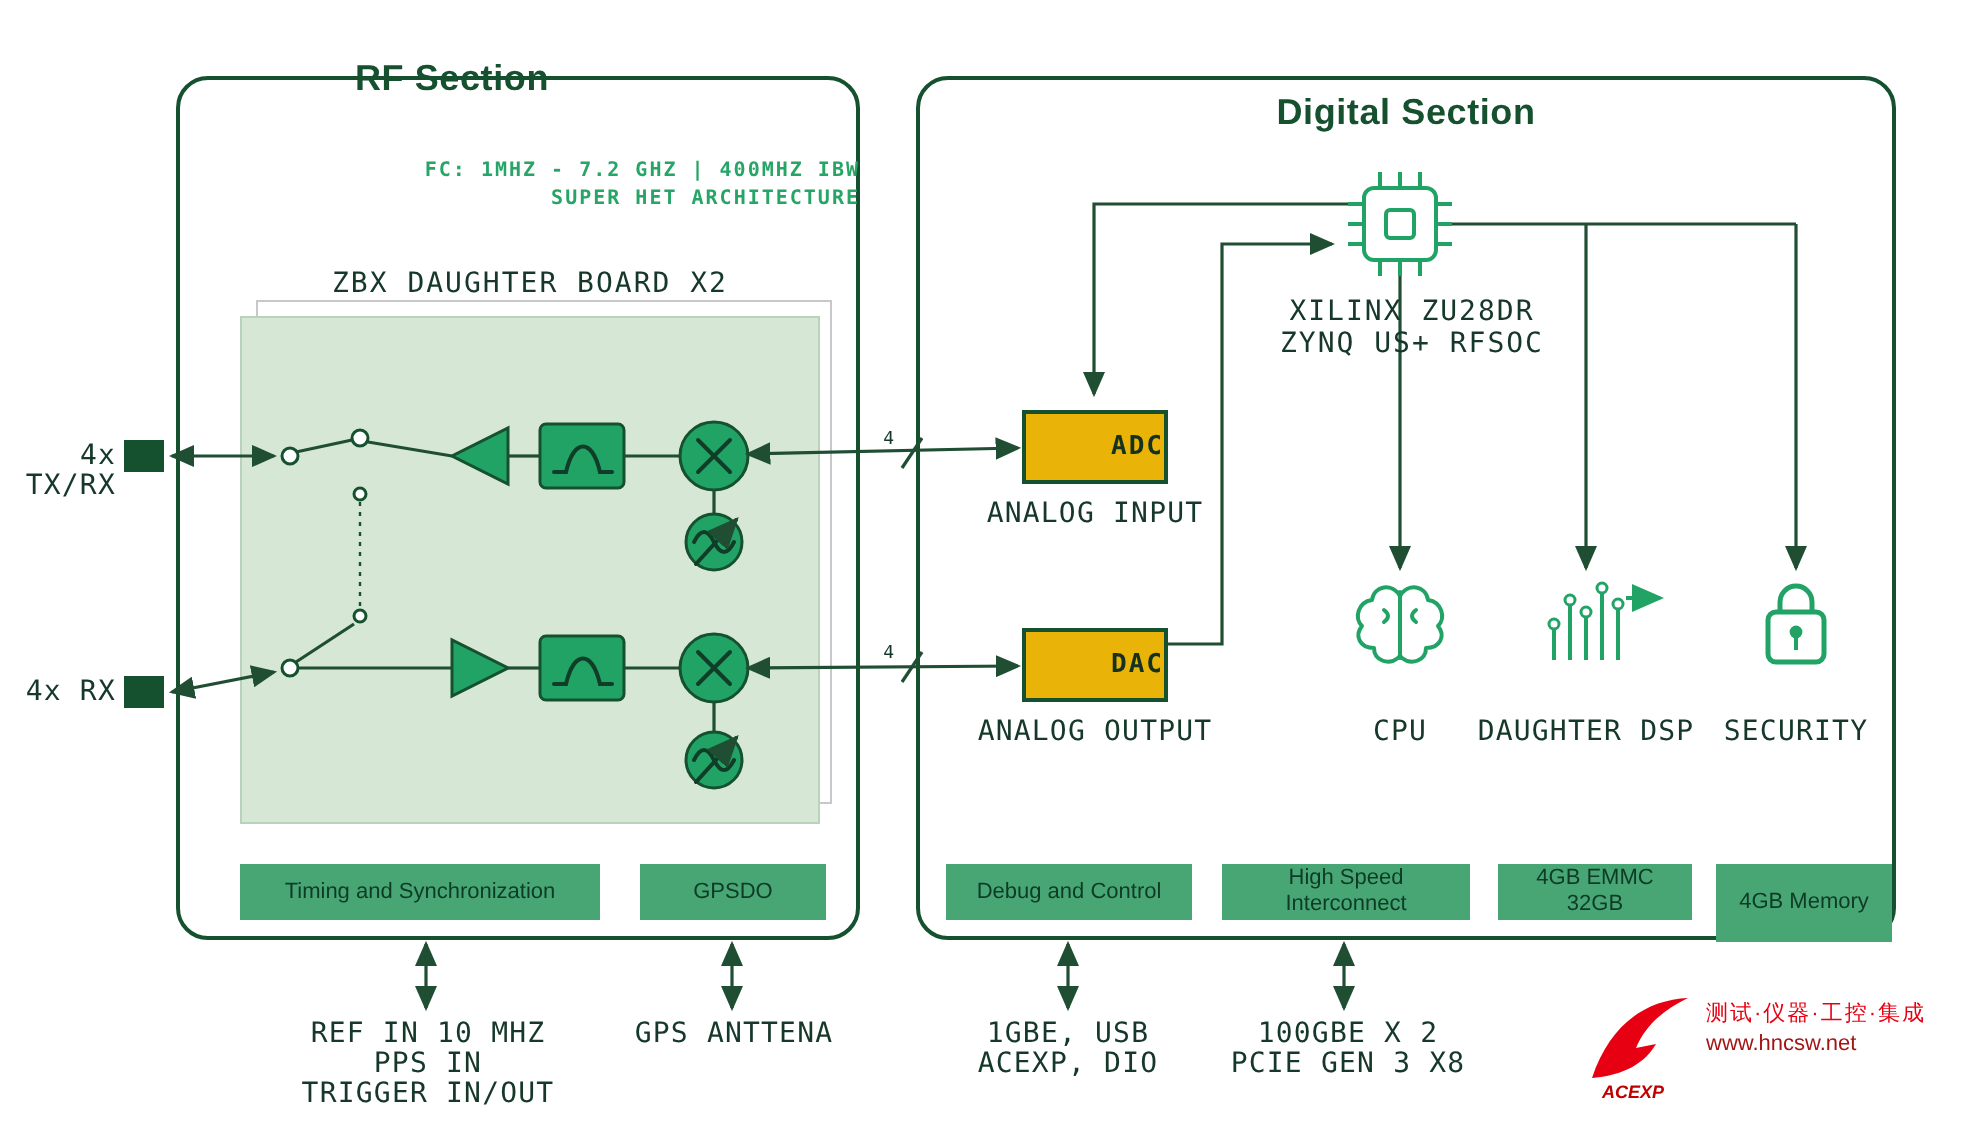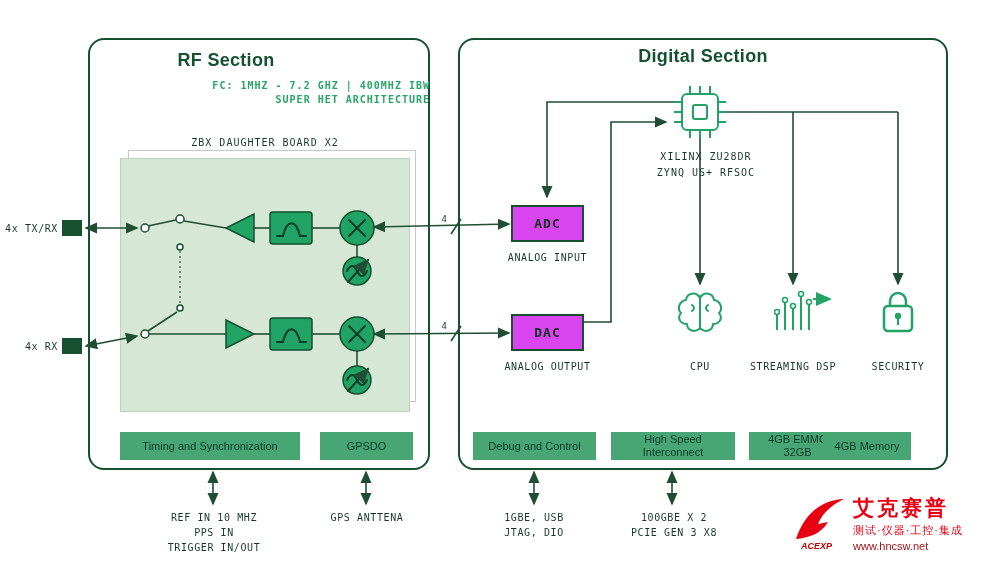--- a/index.html
+++ b/index.html
@@ -6,24 +6,24 @@
   html,body{width:985px;height:568px;background:#fff}
   body{position:relative;font-family:"DejaVu Sans Mono",monospace}
   .canvas{position:absolute;inset:0;width:985px;height:568px;overflow:hidden;background:#fff}
   .box{position:absolute;border:2px solid #15502f;border-radius:16px;background:#fff;z-index:1}
   .sheet{position:absolute;z-index:2}
   .sheet-back{background:#fff;border:1px solid #c8c8c8}
   .sheet-front{background:#d6e7d5;border:1px solid #b9d2ba}
   svg.wires{position:absolute;left:0;top:0;z-index:5;pointer-events:none}
   .title{position:absolute;z-index:6;font-family:"Liberation Sans",sans-serif;font-weight:bold;font-size:18px;color:#15502f;text-align:center;letter-spacing:.3px}
   .subtitle{position:absolute;z-index:6;color:#27a567;font-weight:bold;font-size:10px;letter-spacing:1px;text-align:right}
-  .txt{position:absolute;z-index:6;color:#16382a;font-size:10px;letter-spacing:.6px;text-align:center;line-height:15px}
+  .txt{position:absolute;z-index:6;color:#16382a;font-size:14px;letter-spacing:.6px;text-align:center;line-height:15px}
   .left-label{text-align:right}
   .strip{position:absolute;z-index:4;background:#47a673;color:#0d3b26;font-family:"Liberation Sans",sans-serif;font-size:11px;display:flex;flex-direction:column;align-items:center;justify-content:center;text-align:center;line-height:13px}
-  .iobox{position:absolute;z-index:6;border:2px solid #15502f;background:#d946ef;display:flex;align-items:center;justify-content:center;font-size:13px;font-weight:600;letter-spacing:1px;color:#14321f}
+  .iobox{position:absolute;z-index:6;border:2px solid #15502f;background:#eab308;display:flex;align-items:center;justify-content:flex-end;font-size:13px;font-weight:600;letter-spacing:1px;color:#14321f}
   .wire{stroke:#1f4e33;stroke-width:1.6;fill:none}
   .shape{fill:#22a366;stroke:#15502f;stroke-width:1.5}
   .glyph{stroke:#0f3d27;stroke-width:2;fill:none;stroke-linecap:round}
   .sw{fill:#fff;stroke:#15502f;stroke-width:1.5}
   .dash{stroke:#15502f;stroke-width:1.2;stroke-dasharray:2,3}
   .chipfill{stroke:#21a366;stroke-width:2;fill:#fff}
   .chippin{stroke:#21a366;stroke-width:2}
   .icon{stroke:#21a366;stroke-width:2;fill:none;stroke-linecap:round;stroke-linejoin:round}
   .iconfill{fill:#21a366}
   .bus{font-family:"DejaVu Sans Mono",monospace;font-size:9px;fill:#16382a}
@@ -38,21 +38,21 @@
 <body>
 
 <div class="canvas">
 
   <div class="box" style="left:88px;top:38px;width:342px;height:432px"></div>
   <div class="box" style="left:458px;top:38px;width:490px;height:432px"></div>
 
   <div class="sheet sheet-back" style="left:128px;top:150px;width:288px;height:252px"></div>
   <div class="sheet sheet-front" style="left:120px;top:158px;width:290px;height:254px"></div>
 
-  <div class="title" style="left:88px;top:50px;width:276px">RF Section</div>
+  <div class="title" style="left:88px;top:29px;width:276px">RF Section</div>
   <div class="subtitle" style="left:88px;top:80px;width:342px">FC: 1MHZ - 7.2 GHZ | 400MHZ IBW</div>
   <div class="subtitle" style="left:88px;top:94px;width:342px">SUPER HET ARCHITECTURE</div>
   <div class="txt" style="left:100px;top:135px;width:330px;letter-spacing:1px">ZBX DAUGHTER BOARD X2</div>
   <div class="txt left-label" style="left:0;top:221px;width:58px">4x TX/RX</div>
   <div class="txt left-label" style="left:0;top:339px;width:58px">4x RX</div>
 
   <div class="strip" style="left:120px;top:432px;width:180px;height:28px">
     <span>Timing and Synchronization</span>
   </div>
   <div class="strip" style="left:320px;top:432px;width:93px;height:28px">
@@ -74,41 +74,41 @@
     <span>ADC</span>
   </div>
   <div class="txt" style="left:486px;top:250px;width:123px">ANALOG INPUT</div>
 
   <div class="iobox" style="left:511px;top:314px;width:73px;height:37px">
     <span>DAC</span>
   </div>
   <div class="txt" style="left:486px;top:359px;width:123px">ANALOG OUTPUT</div>
 
   <div class="txt" style="left:660px;top:359px;width:80px">CPU</div>
-  <div class="txt" style="left:736px;top:359px;width:114px">STREAMING DSP</div>
+  <div class="txt" style="left:736px;top:359px;width:114px">DAUGHTER DSP</div>
   <div class="txt" style="left:856px;top:359px;width:84px">SECURITY</div>
 
   <div class="strip" style="left:611px;top:432px;width:124px;height:28px">
     <span>High Speed</span>
     <span>Interconnect</span>
   </div>
   <div class="strip" style="left:473px;top:432px;width:123px;height:28px">
     <span>Debug and Control</span>
   </div>
   <div class="strip" style="left:749px;top:432px;width:97px;height:28px">
     <span>4GB EMMC</span>
     <span>32GB</span>
   </div>
-  <div class="strip" style="left:823px;top:432px;width:88px;height:28px">
+  <div class="strip" style="left:858px;top:432px;width:88px;height:39px">
     <span>4GB Memory</span>
   </div>
 
   <div class="txt" style="left:477px;top:510px;width:114px">
     <div>1GBE, USB</div>
-    <div>JTAG, DIO</div>
+    <div>ACEXP, DIO</div>
   </div>
   <div class="txt" style="left:610px;top:510px;width:128px">
     <div>100GBE X 2</div>
     <div>PCIE GEN 3 X8</div>
   </div>
 
   <svg class="wires" width="985" height="568" viewBox="0 0 985 568">
     <defs>
       <marker id="ad" viewBox="0 0 8 7" refX="7" refY="3.5" markerWidth="8" markerHeight="7" orient="auto-start-reverse">
         <path d="M0,0 L8,3.5 L0,7 Z" fill="#1f4e33"></path>
@@ -235,19 +235,18 @@
     <line class="wire" x1="534" y1="472" x2="534" y2="504" marker-start="url(#ad)" marker-end="url(#ad)"></line>
     <line class="wire" x1="672" y1="472" x2="672" y2="504" marker-start="url(#ad)" marker-end="url(#ad)"></line>
   </svg>
 
   <div class="watermark" style="left:793px;top:496px;width:185px;height:66px">
     <svg width="54" height="56" viewBox="0 0 54 56">
       <path d="M3,43 C12,16 30,4 51,3 C38,9 29,18 25,28 L35,26 C28,38 15,42 3,43 Z" fill="#e60012"></path>
       <text x="8" y="53" font-size="9" font-style="italic" font-weight="bold" fill="#c00000">ACEXP</text>
     </svg>
     <div class="wm-col">
-      <div class="wm-brand">艾克赛普</div>
       <div class="wm-tag">测试·仪器·工控·集成</div>
       <div class="wm-site">www.hncsw.net</div>
     </div>
   </div>
 
 </div>
 
 </body></html>

